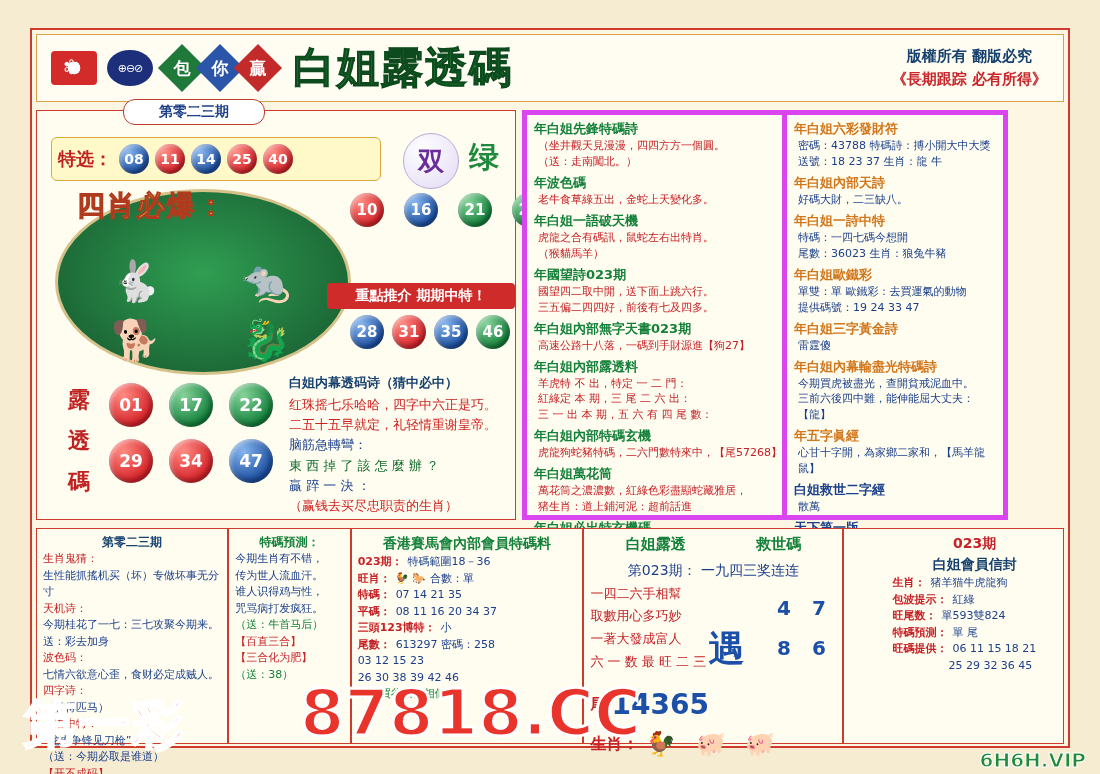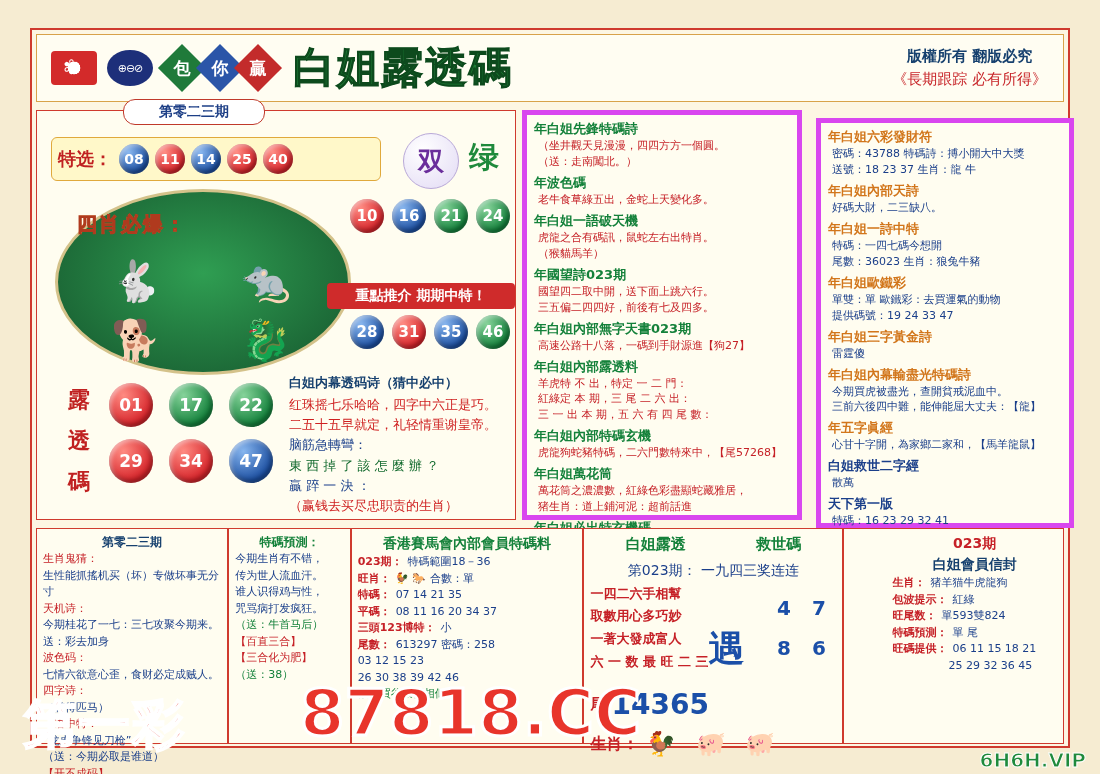--- a/index.html
+++ b/index.html
@@ -41,21 +41,21 @@
   .dia.g{background:#1f7a3a;}
   .dia.b{background:#2b55a8;}
   .dia.r{background:#c32b2b;}
   .maintitle{
     margin-left:18px;font-size:42px;font-weight:bold;color:#1c7b34;
     -webkit-text-stroke:1px #0d4a1d;letter-spacing:2px;
     font-family:"DejaVu Sans","Liberation Sans",sans-serif;
   }
   .hdr-right{margin-left:auto;margin-right:16px;text-align:center;}
   .hdr-right .l1{font-size:15px;color:#16406e;font-weight:bold;}
-  .hdr-right .l2{font-size:15px;color:#c8262a;font-weight:normal;margin-top:4px;}
+  .hdr-right .l2{font-size:15px;color:#c8262a;font-weight:bold;margin-top:4px;}
 
   
   .leftpanel{
     position:absolute;left:36px;top:110px;width:480px;height:410px;
     background:#fffdf0;border:1px solid #cf3a2e;box-sizing:border-box;
   }
   .issue-badge{
     position:absolute;left:86px;top:-12px;width:140px;height:24px;
     background:#fff;border:1px solid #c0392b;border-radius:12px;
     color:#1d3f86;font-size:14px;font-weight:bold;
@@ -84,32 +84,32 @@
   .lvword{
     position:absolute;left:432px;top:26px;font-size:30px;color:#1f8a3c;font-weight:bold;
   }
   .oval{
     position:absolute;left:18px;top:78px;width:290px;height:180px;
     border-radius:50%/50%;
     background:radial-gradient(ellipse at 50% 45%,#2f9e52 0%,#1d6b38 70%,#10502a 100%);
     border:3px solid #d4c28a;
   }
   .siXiao{
-    position:absolute;left:40px;top:100px;font-size:20px;font-weight:bold;color:#ffe94d;
+    position:absolute;left:40px;top:76px;font-size:28px;font-weight:bold;color:#ffe94d;
     -webkit-text-stroke:1px #b03a1e;letter-spacing:2px;
   }
   .animals{
     position:absolute;left:34px;top:140px;width:260px;height:118px;
     display:grid;grid-template-columns:1fr 1fr;grid-template-rows:1fr 1fr;
     align-items:center;justify-items:center;font-size:40px;line-height:1;
   }
   .animals span{filter:saturate(.85);}
   .num-grid{
-    position:absolute;left:310px;top:88px;width:160px;
-    display:grid;grid-template-columns:repeat(4,38px);gap:4px;
+    position:absolute;left:310px;top:82px;width:160px;
+    display:grid;grid-template-columns:repeat(4,38px);gap:16px;
   }
   .num-grid .ball{width:34px;height:34px;font-size:15px;}
   .midband{
     position:absolute;left:290px;top:172px;width:188px;height:26px;
     background:#cf2b2b;border-radius:4px;color:#fff;font-size:14px;font-weight:bold;
     display:flex;align-items:center;justify-content:center;
   }
   .num-grid2{
     position:absolute;left:310px;top:204px;width:160px;
     display:grid;grid-template-columns:repeat(4,38px);gap:4px;
@@ -133,21 +133,21 @@
   .poem-block .t{font-size:13px;color:#16406e;font-weight:bold;margin-bottom:2px;}
   .poem-block .bl{color:#1b3f8a;}
   .poem-block .gr{color:#146b2f;}
 
   
   .rcol{
     position:absolute;top:110px;background:#fffdf0;border:5px solid #d946ef;
     box-sizing:border-box;padding:5px 7px;
   }
   .rcol1{left:522px;width:280px;height:410px;}
-  .rcol2{left:816px;width:258px;height:410px;margin-top:8px;}
+  .rcol2{left:782px;width:226px;height:410px;}
   .sec{margin-bottom:4px;}
   .sec .h{font-size:13px;font-weight:bold;color:#14813a;}
   .sec .h.org{color:#d2761b;}
   .sec .b{font-size:11px;color:#1b3f8a;line-height:1.45;padding-left:4px;}
   .sec .b.red{color:#c62127;}
 
   
   .brow{position:absolute;left:36px;top:528px;width:1028px;height:216px;display:flex;}
   .bcell{
     background:#fffdf0;border:1px solid #cf3a2e;box-sizing:border-box;padding:4px 6px;
@@ -165,21 +165,21 @@
   .grn{color:#14813a;}
   .blu{color:#1b3f8a;}
   .center{text-align:center;}
   .kv{display:flex;gap:5px;}
   .kv .k{color:#c62127;font-weight:bold;}
   .big-num{font-size:28px;font-weight:bold;color:#1b4fa8;}
   .yu{font-size:36px;font-weight:bold;color:#1b4fa8;}
   .zodiac-row{font-size:24px;letter-spacing:6px;}
   .b4 .lines{font-size:13px;color:#c62127;line-height:1.75;}
   .b4 .grid{display:flex;align-items:center;}
-  .b4 .grid .col{flex:1;font-weight:bold;}
+  .b4 .grid .col{flex:1;}
   .b4 .rnums{width:70px;display:grid;grid-template-columns:1fr 1fr;row-gap:10px;font-size:20px;font-weight:bold;color:#1b4fa8;text-align:center;}
 
   
   .wm1{
     position:absolute;left:24px;top:690px;font-size:52px;font-weight:bold;
     color:#e8342b;-webkit-text-stroke:2px #fff;letter-spacing:2px;white-space:nowrap;
   }
   .wm2{
     position:absolute;left:300px;top:676px;font-size:64px;font-weight:bold;
     color:#e8342b;-webkit-text-stroke:3px #fff;white-space:nowrap;

